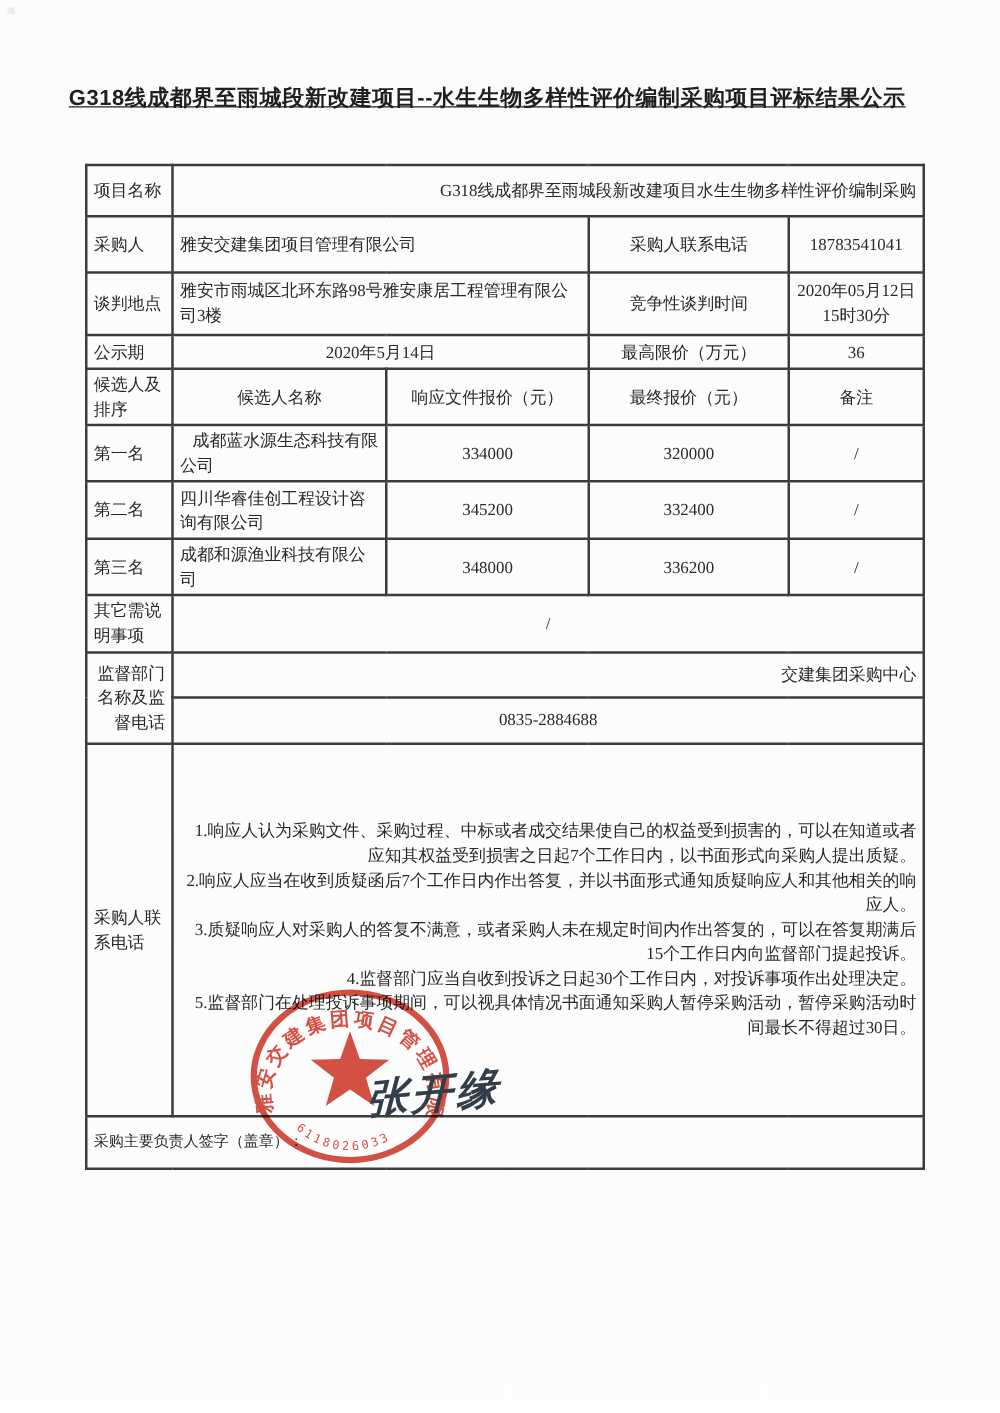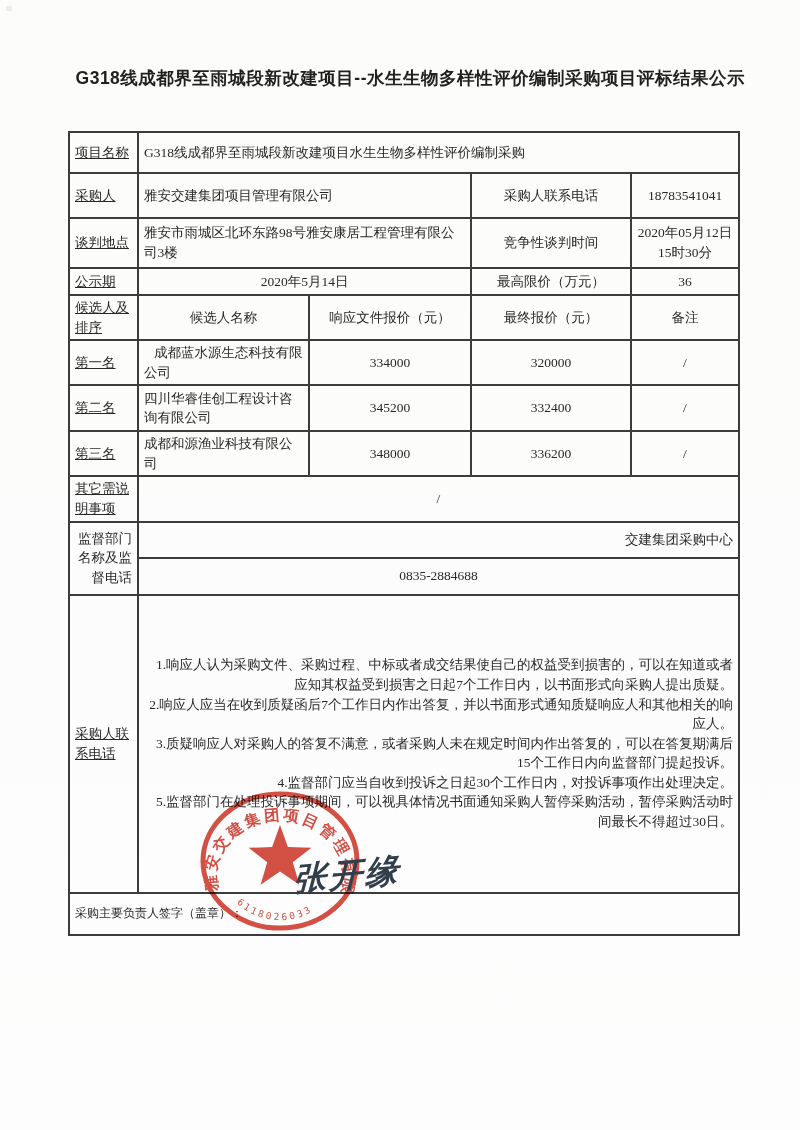--- a/index.html
+++ b/index.html
@@ -17,50 +17,51 @@
     position: absolute;
     inset: 0;
     background: linear-gradient(180deg, #fcfcfb 0%, #fdfdfd 100%);
   }
   .doc-title {
     position: absolute;
     left: 55px;
     right: 55px;
     top: 64px;
     margin: 0;
-    text-align: right;
+    text-align: left;
     font-family: "Liberation Sans", "DejaVu Sans", sans-serif;
     font-weight: 700;
     font-size: 17.5px;
     line-height: 1.65;
     letter-spacing: 0.5px;
     color: #1f1f1f;
+    text-decoration: underline;
   }
   table.result-table {
     position: absolute;
     left: 68px;
     top: 131px;
     width: 670px;
     border-collapse: collapse;
     table-layout: fixed;
     font-size: 13.5px;
     color: #282828;
   }
   table.result-table td {
     border: 2px solid #3c3c3c;
     padding: 2px 5px;
     vertical-align: middle;
     line-height: 1.45;
     overflow: hidden;
   }
-  td.lbl { text-align: left; padding-left: 6px; text-decoration: underline; }
+  td.lbl { text-align: left; padding-left: 6px; }
   td.lbl-center { text-align: center; padding-left: 2px; padding-right: 2px; }
   td.val-left { text-align: left; padding-left: 7px; }
   td.val-center { text-align: center; }
-  td.tight-left { text-align: left; padding-left: 3px; }
+  td.tight-left { text-align: right; padding-left: 3px; }
   tr.r1  td { height: 35px; }
   tr.r2  td { height: 39px; border-radius: 11px; }
   tr.r3  td { height: 44px; }
   tr.r4  td { height: 21px; }
   tr.r5  td { height: 33px; }
   tr.r6  td { height: 39px; }
   tr.r7  td { height: 40px; }
   tr.r8  td { height: 39px; }
   tr.r9  td { height: 39px; }
   tr.r10 td { height: 30px; text-align: right; }

